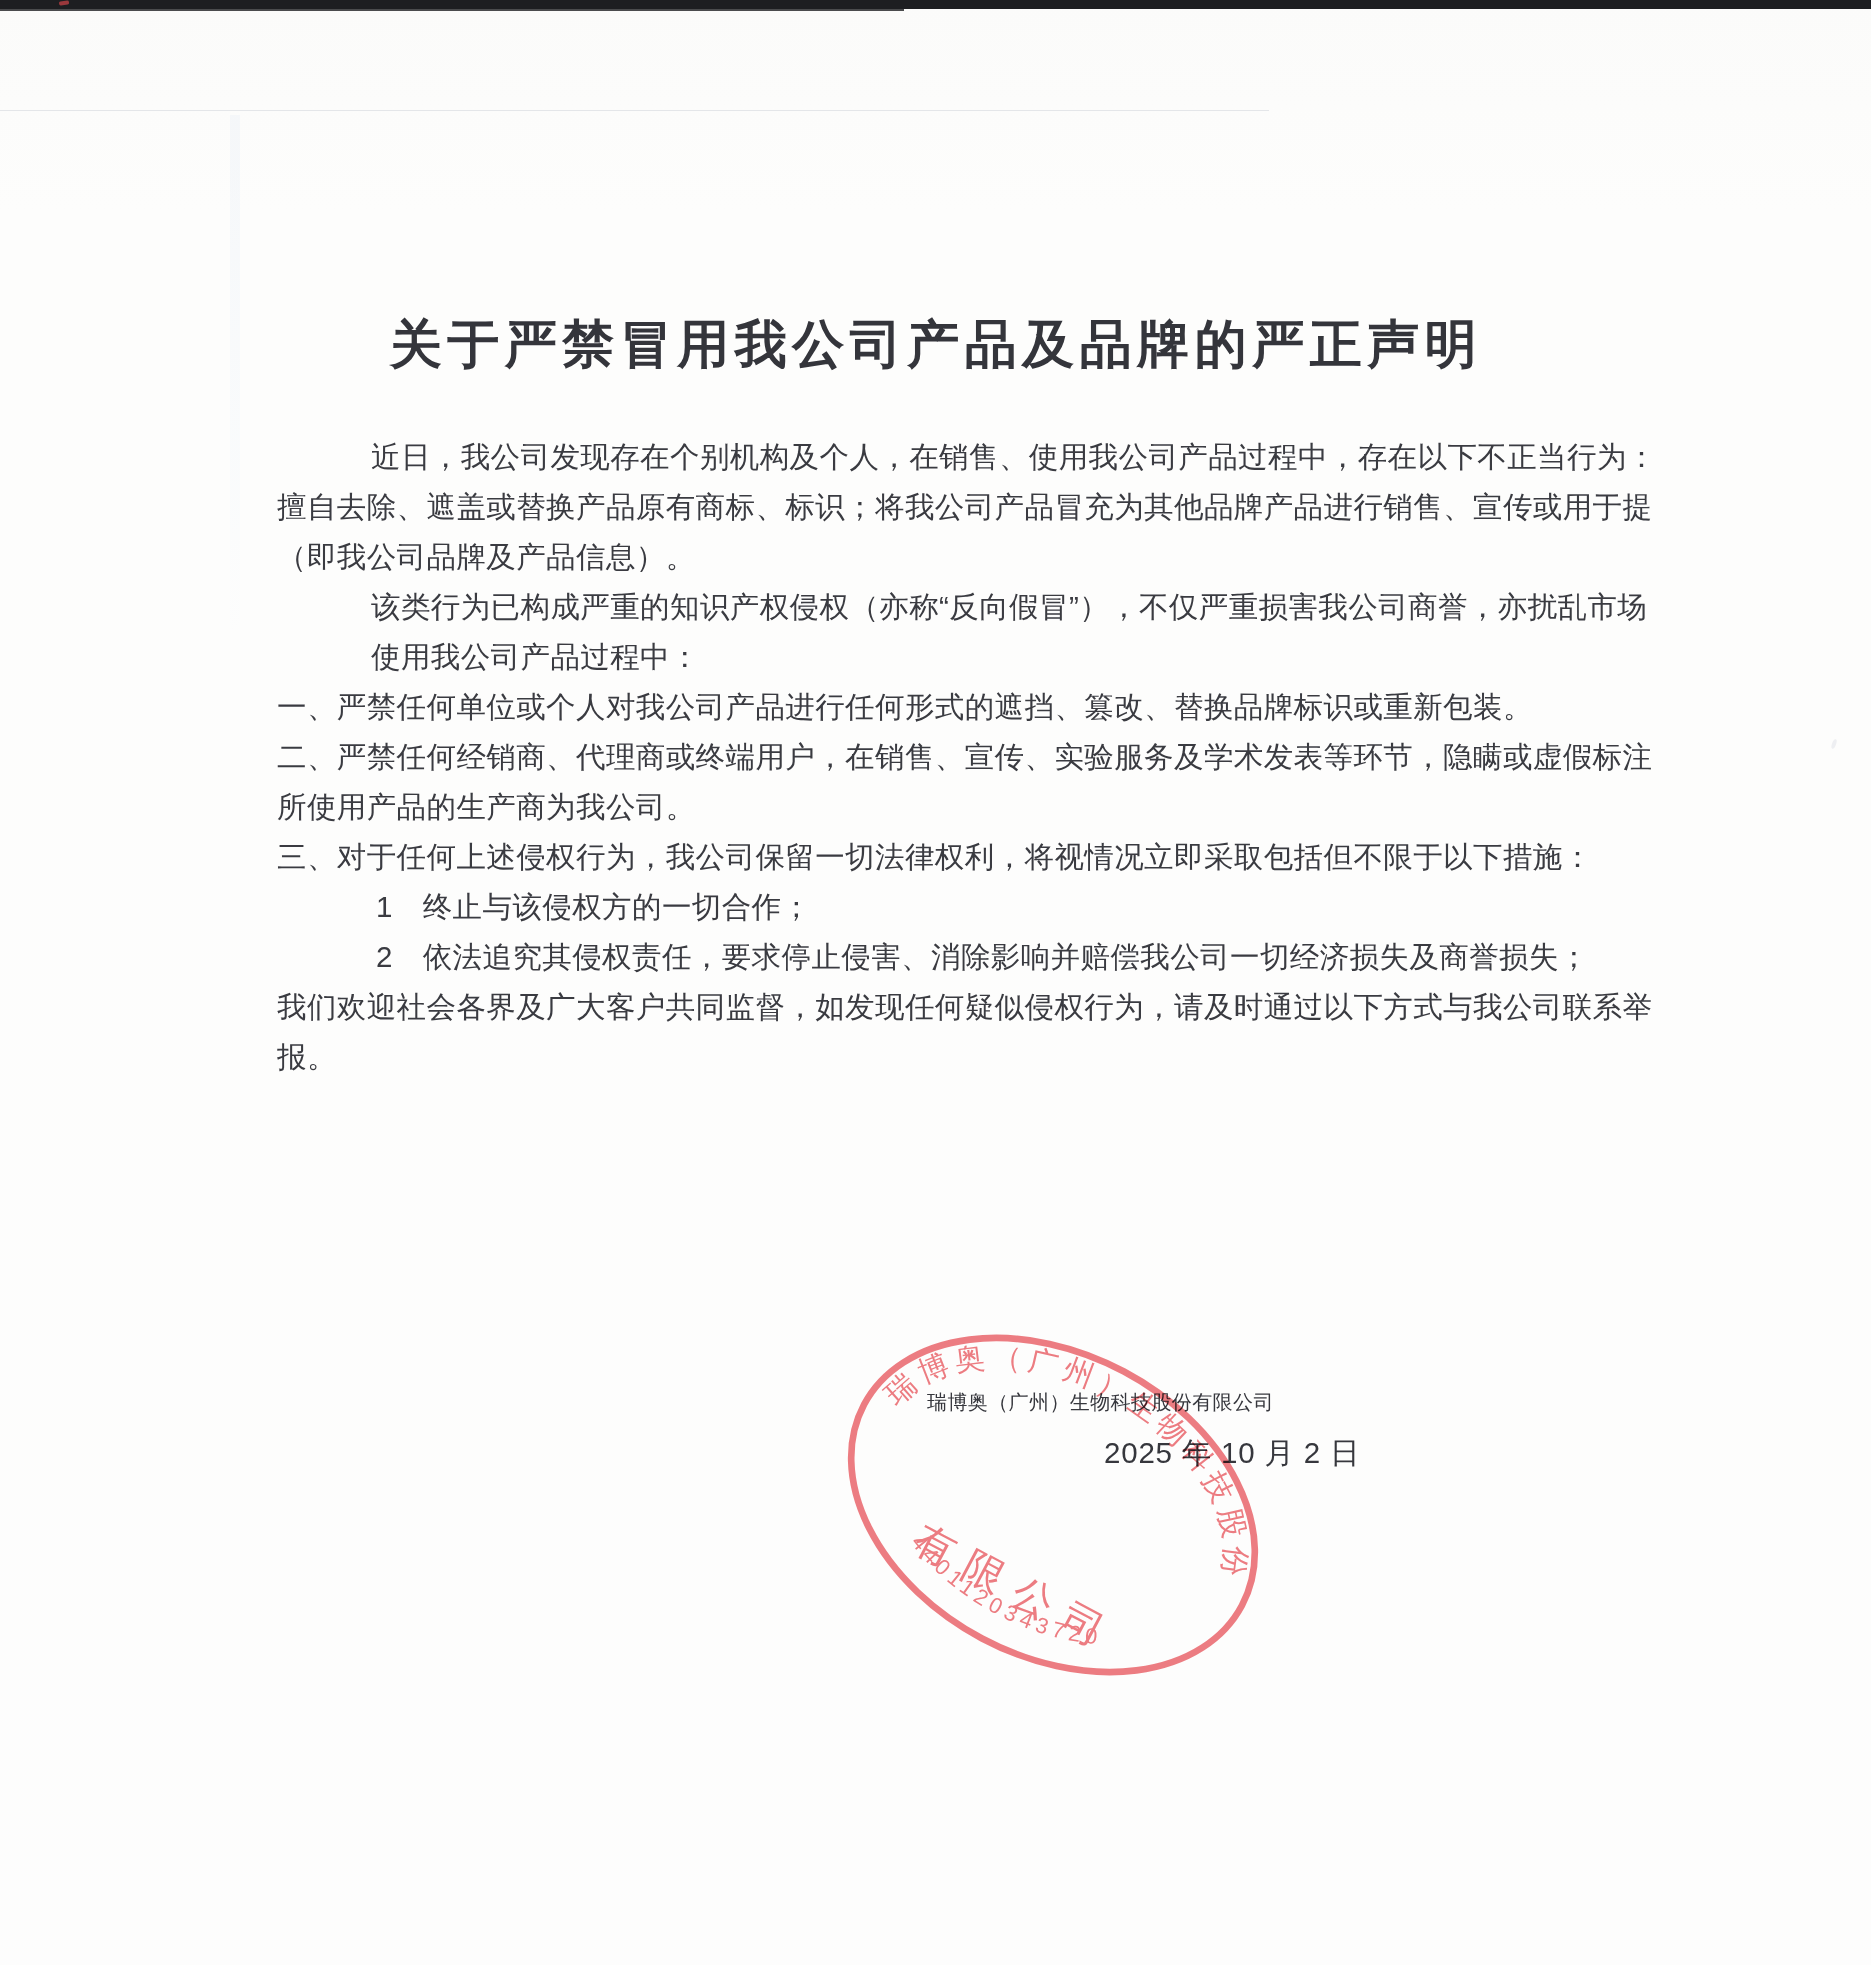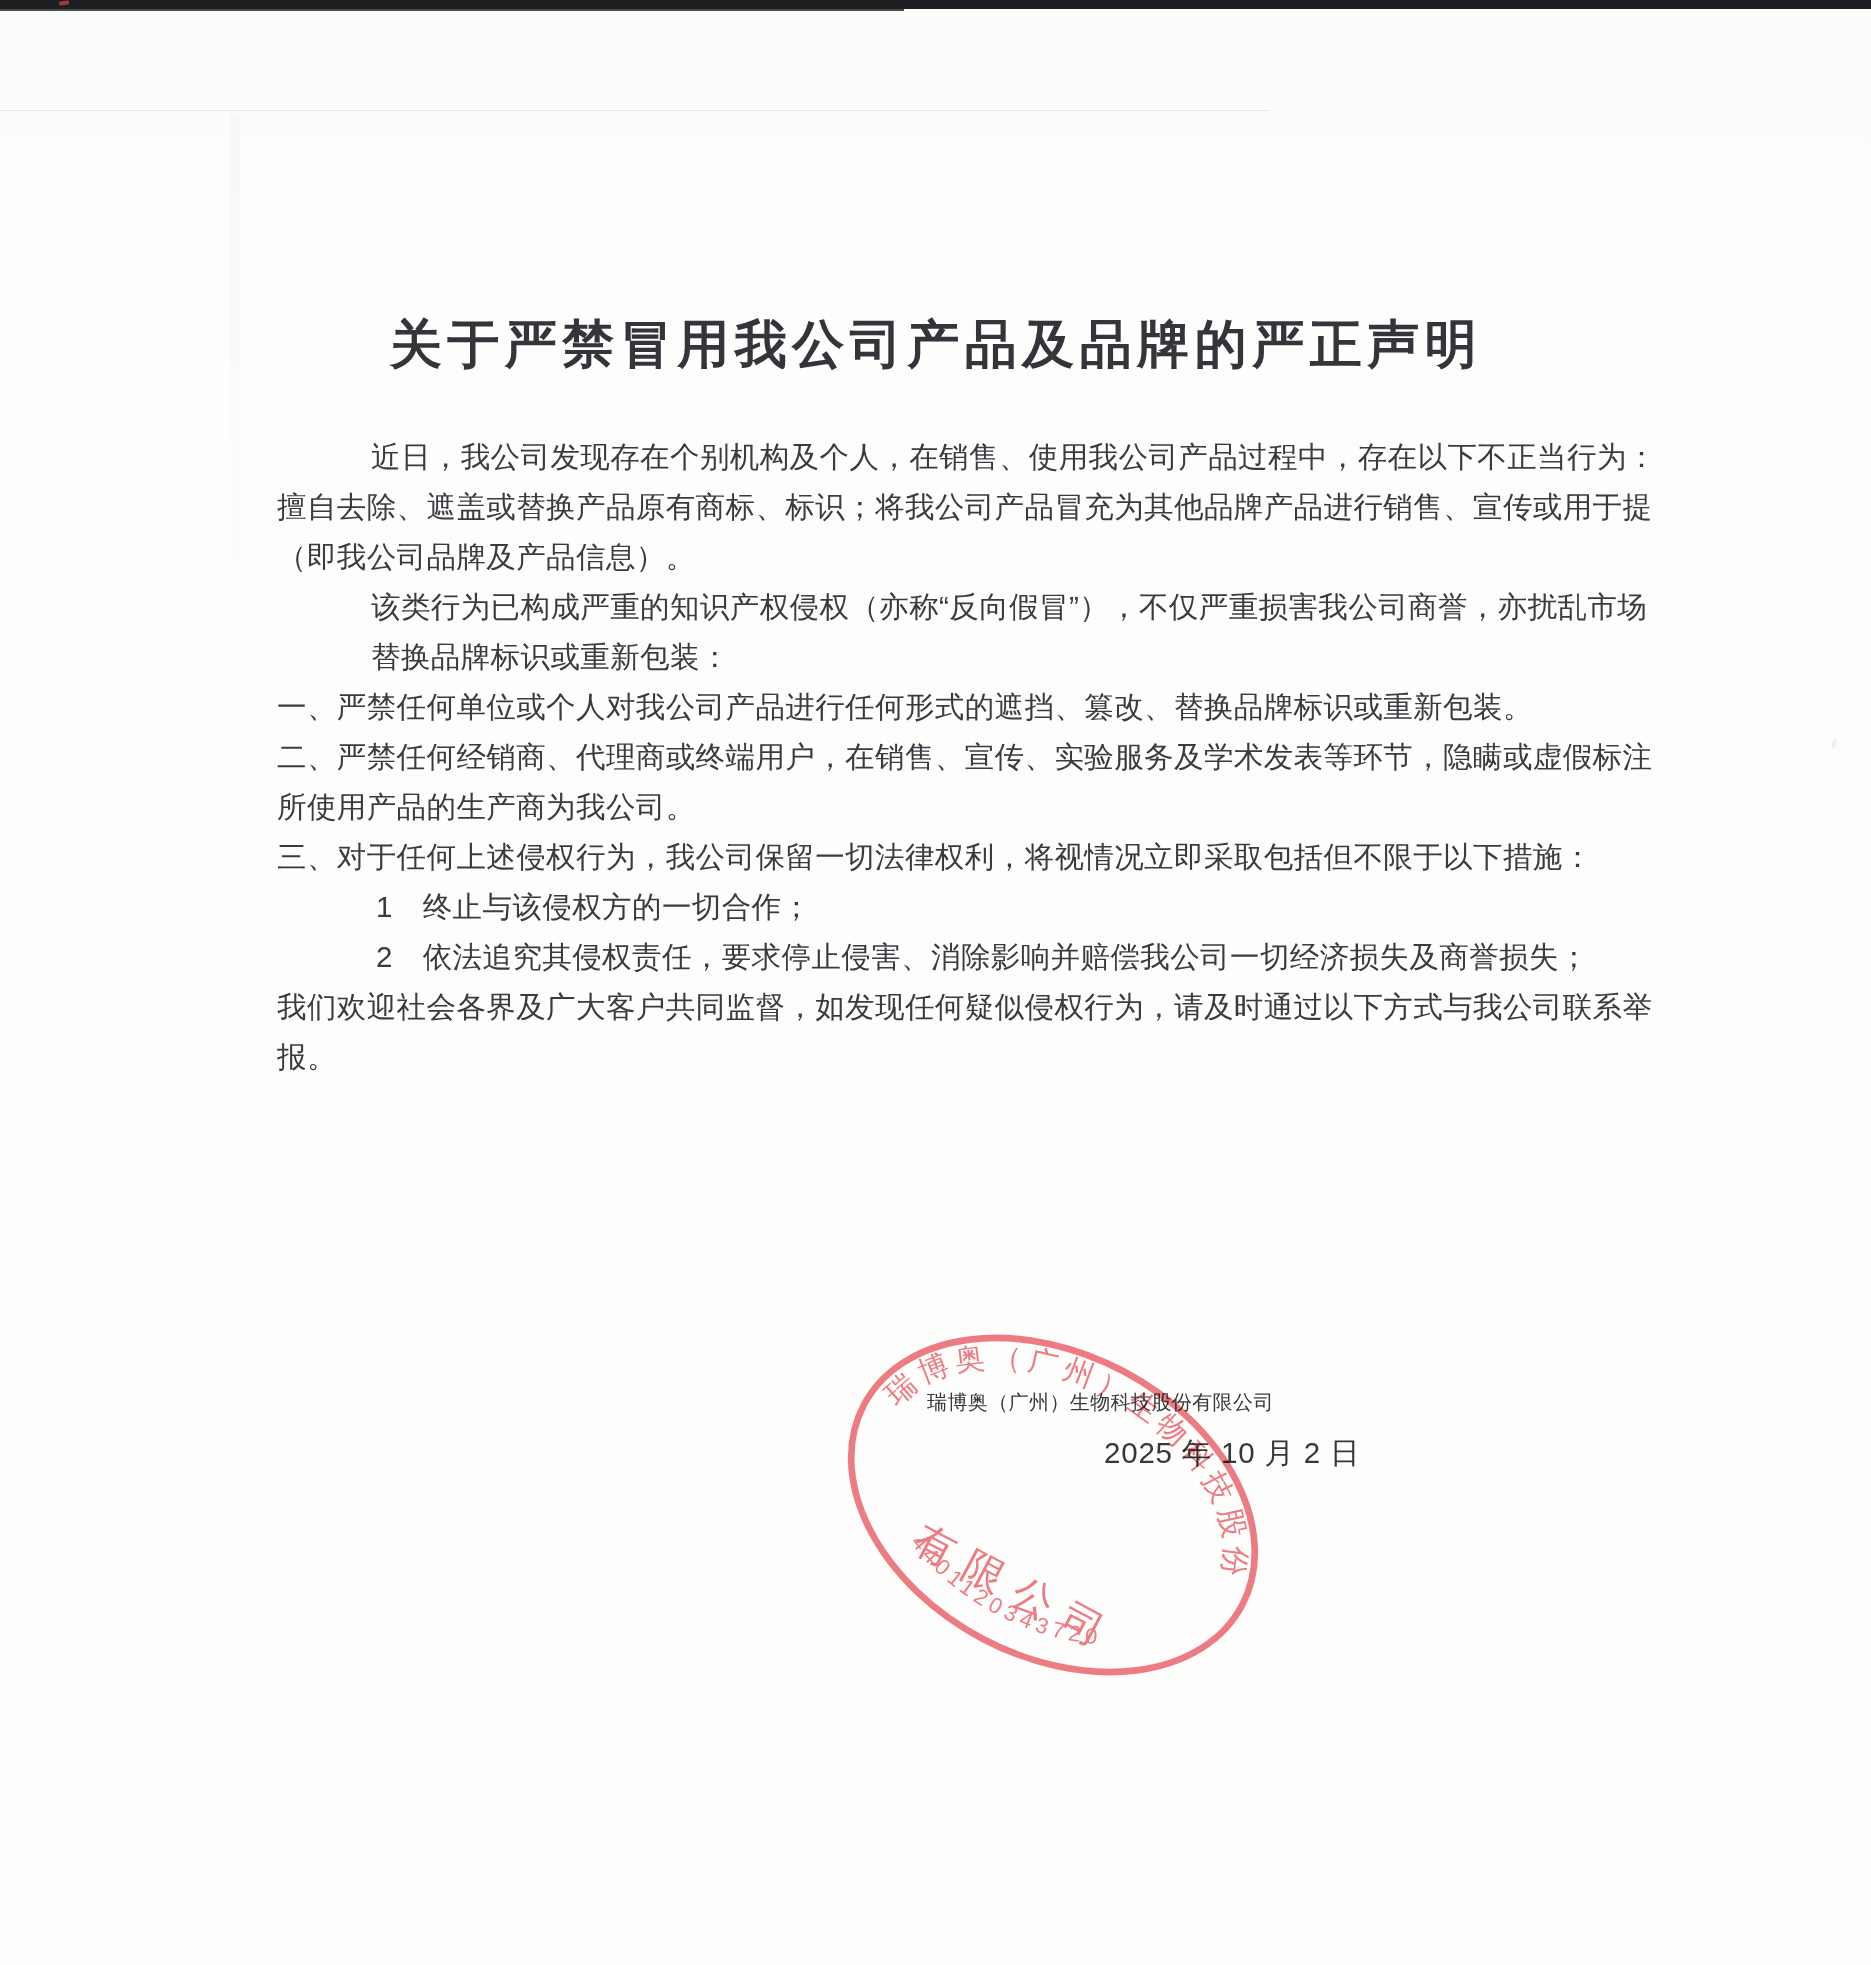--- a/index.html
+++ b/index.html
@@ -70,21 +70,21 @@
 
   <div class="smudge s5"></div>
 
   <div class="doc-title">关于严禁冒用我公司产品及品牌的严正声明</div>
 
   <div class="doc-body">
       <div class="line indent">近日，我公司发现存在个别机构及个人，在销售、使用我公司产品过程中，存在以下不正当行为：</div>
       <div class="line">擅自去除、遮盖或替换产品原有商标、标识；将我公司产品冒充为其他品牌产品进行销售、宣传或用于提</div>
       <div class="line">（即我公司品牌及产品信息）。</div>
       <div class="line indent">该类行为已构成严重的知识产权侵权（亦称“反向假冒”），不仅严重损害我公司商誉，亦扰乱市场</div>
-      <div class="line indent">替换品牌标识或重新包装：</div>
+      <div class="line indent">使用我公司产品过程中：</div>
       <div class="line">一、严禁任何单位或个人对我公司产品进行任何形式的遮挡、篡改、替换品牌标识或重新包装。</div>
       <div class="line">二、严禁任何经销商、代理商或终端用户，在销售、宣传、实验服务及学术发表等环节，隐瞒或虚假标注</div>
       <div class="line">所使用产品的生产商为我公司。</div>
       <div class="line">三、对于任何上述侵权行为，我公司保留一切法律权利，将视情况立即采取包括但不限于以下措施：</div>
       <div class="line sub">1　终止与该侵权方的一切合作；</div>
       <div class="line sub">2　依法追究其侵权责任，要求停止侵害、消除影响并赔偿我公司一切经济损失及商誉损失；</div>
       <div class="line">我们欢迎社会各界及广大客户共同监督，如发现任何疑似侵权行为，请及时通过以下方式与我公司联系举</div>
       <div class="line">报。</div>
     </div>
 

